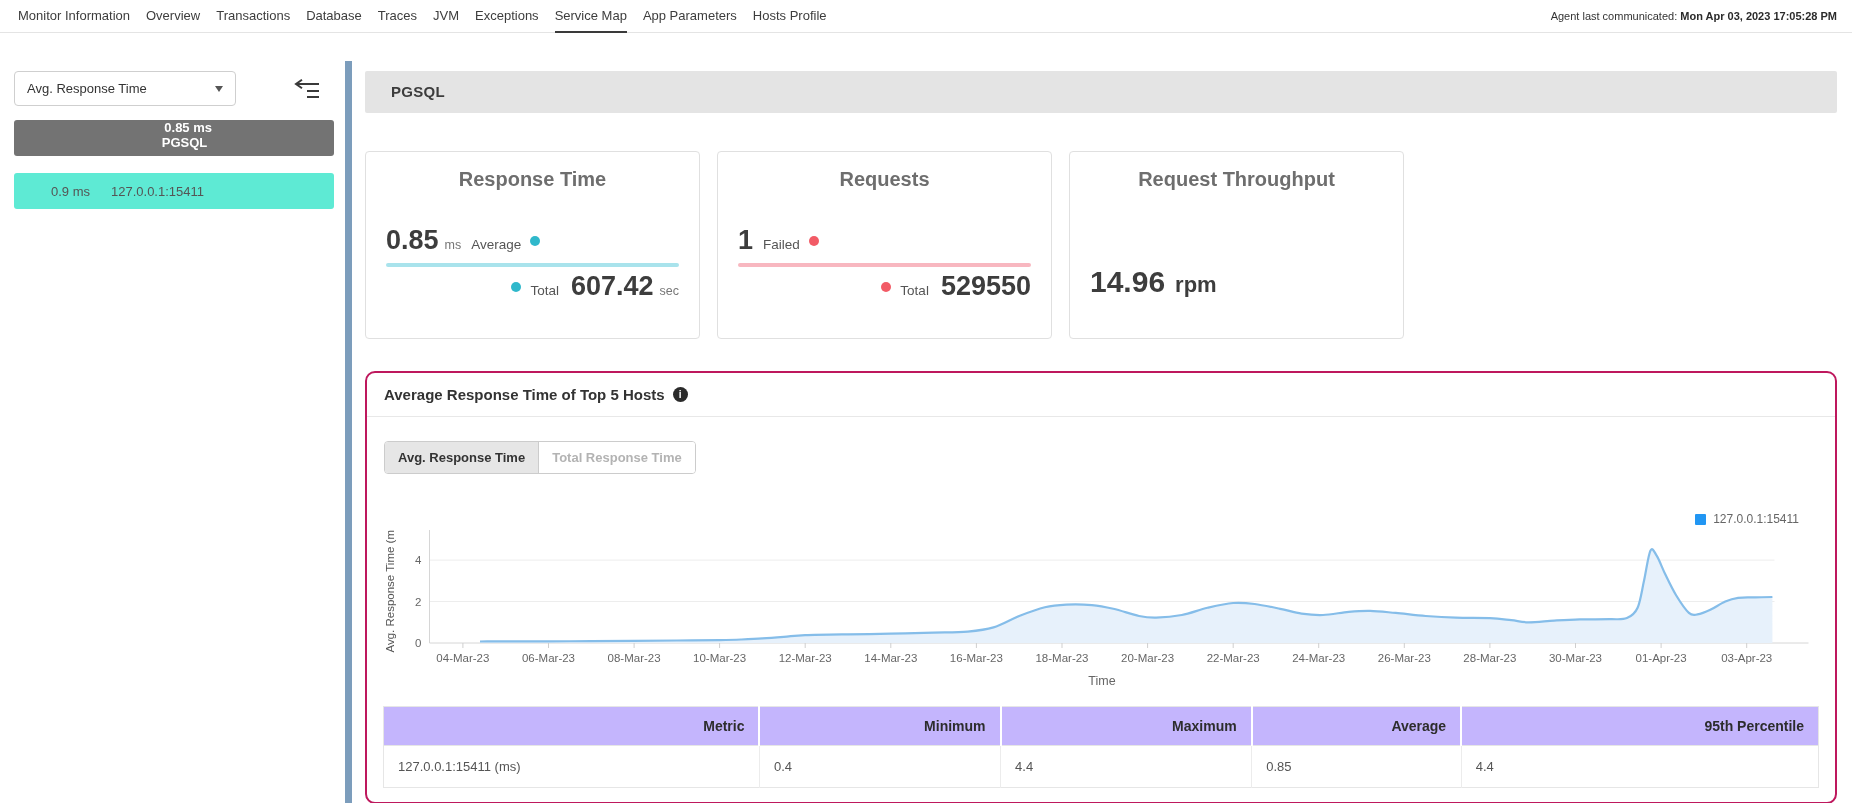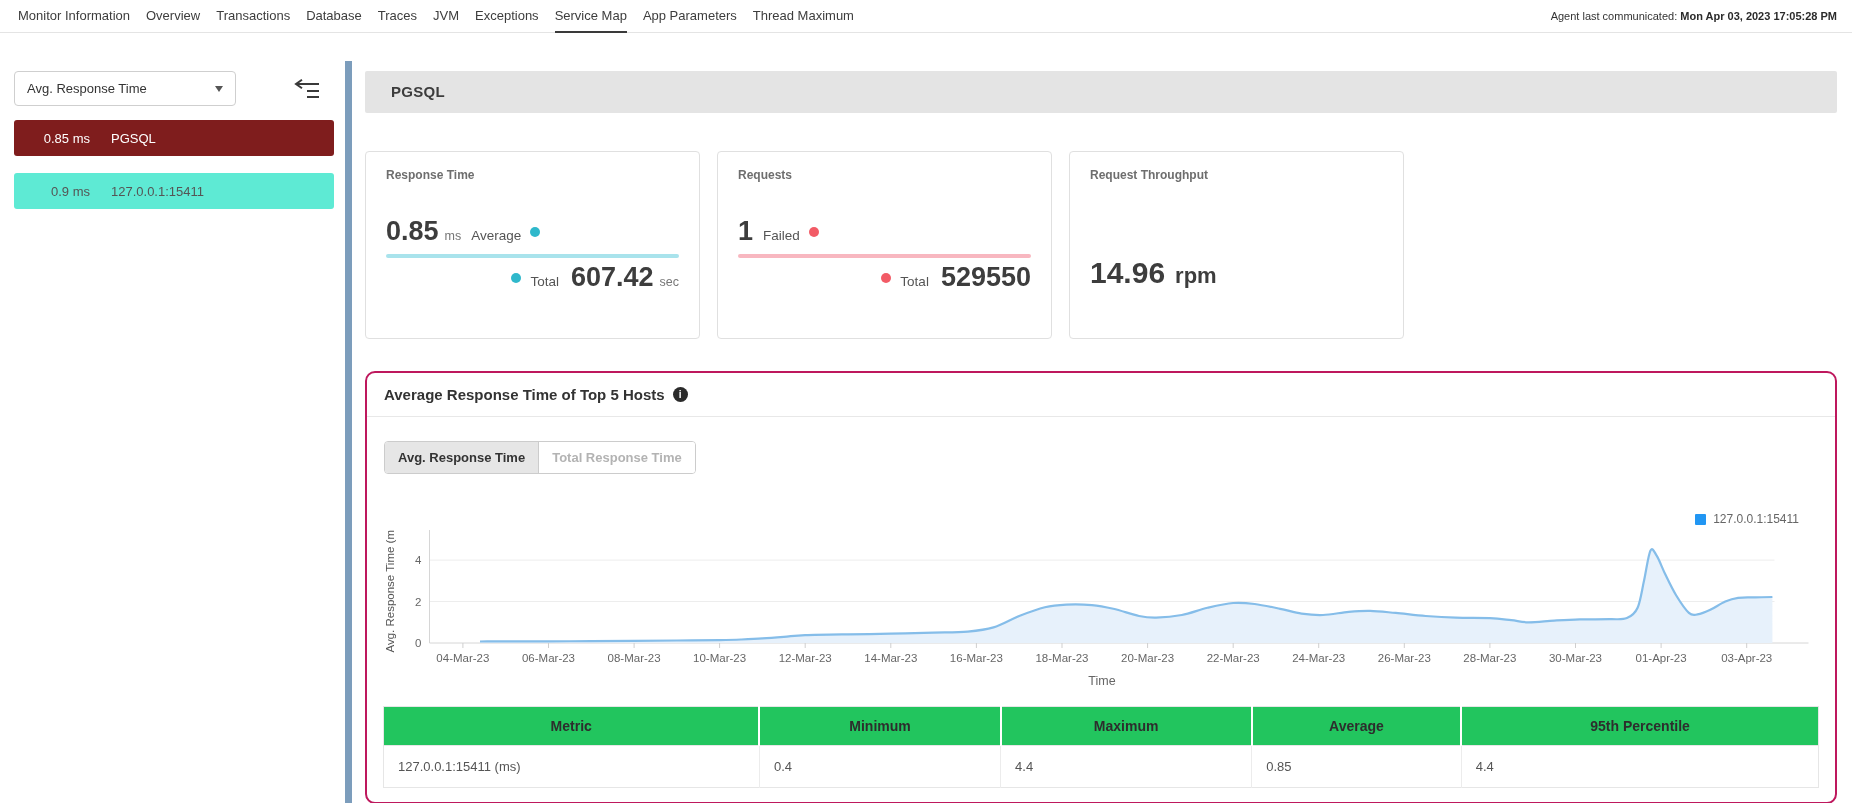--- a/index.html
+++ b/index.html
@@ -24,34 +24,34 @@
   
   .filter-row { display:flex; align-items:center; padding:0 12px 0 14px; }
   .dropdown { width:222px; height:35px; border:1px solid #cfcfcf; border-radius:4px;
     display:flex; align-items:center; justify-content:space-between;
     padding:0 12px; font-size:13px; color:#333; background:#fff; cursor:pointer; }
   .caret { width:0; height:0; border-left:4.5px solid transparent;
     border-right:4.5px solid transparent; border-top:6px solid #555; }
   .collapse-btn { margin-left:auto; margin-right:12px; cursor:pointer; display:flex; }
   .side-item { margin:14px 11px 0 14px; height:36px; border-radius:3px;
     display:flex; align-items:center; font-size:13px; cursor:pointer; }
-  .side-item.selected { background:#7f1d1d; color:#fff; font-weight:400; }
+  .side-item.selected { background:#737373; color:#fff; font-weight:700;flex-direction:column; }
   .side-item.normal { background:#5eead4; color:#555; margin-top:17px; }
   .side-item .val { width:76px; text-align:right; flex:none; }
   .side-item .nm { margin-left:21px; }
 
   
   .pg-header { height:42px; background:#e4e4e4; border-radius:2px; line-height:42px;
     padding-left:26px; font-size:15px; font-weight:700; color:#3c3c3c; letter-spacing:.3px; }
 
   
   .cards { margin-top:38px; display:flex; gap:17px; }
   .card { width:335px; height:188px; background:#fff; border:1px solid #e0e0e0;
     border-radius:4px; padding:16px 20px; }
-  .card-title { text-align:left; font-size:12px; font-weight:700; color:#6e6e6e; }
+  .card-title { text-align:center; font-size:20px; font-weight:700; color:#6e6e6e; }
   .stat-row { display:flex; align-items:baseline; }
   .stat-row.right { justify-content:flex-end; }
   .big { font-size:27px; font-weight:700; color:#3d3d3d; line-height:1; }
   .big.xl { font-size:30px; }
   .unit { font-size:12.5px; color:#777; margin-left:6px; }
   .unit.b { font-weight:700; font-size:22px; color:#3d3d3d; margin-left:10px; }
   .stat-lbl { font-size:13.5px; color:#555; margin-left:10px; }
   .dot { width:10px; height:10px; border-radius:50%; align-self:center; margin-left:9px; flex:none; }
   .dot.lead { margin-left:0; margin-right:9px; }
   .accent-line { height:4px; border-radius:2px; margin-top:9px; }
@@ -72,41 +72,41 @@
   .tab.active { background:#e6e6e6; color:#333; border-right:1px solid #ccc; }
   .chart-region { margin:38px 14px 0; }
   .legend { display:flex; justify-content:flex-end; align-items:center; gap:7px;
     padding-right:22px; font-size:12px; color:#666; height:14px; cursor:pointer; }
   .legend-swatch { width:11px; height:11px; border-radius:1px; flex:none; }
   .chart-svg { display:block; width:100%; height:158px; margin-top:4px; }
 
   
   .stats-table { width:calc(100% - 32px); margin:18px 16px 0; border-collapse:collapse;
     border:1px solid #e6e6e6; }
-  .stats-table th { background:#22c55e; text-align:center; font-size:14px; font-weight:700;
+  .stats-table th { background:#c4b5fd; text-align:right; font-size:14px; font-weight:700;
     color:#2d2d2d; padding:11px 14px; border-bottom:1px solid #e6e6e6; }
   .stats-table th + th { border-left:2px solid #fff; }
   .stats-table td { font-size:13px; color:#555; padding:13px 14px;
     border-left:1px solid #ececec; }
   .stats-table td:first-child { border-left:none; }
 </style>
 </head>
 <body>
 
 <div class="topnav">
   <span class="nav-item">Monitor Information</span>
   <span class="nav-item">Overview</span>
   <span class="nav-item">Transactions</span>
   <span class="nav-item">Database</span>
   <span class="nav-item">Traces</span>
   <span class="nav-item">JVM</span>
   <span class="nav-item">Exceptions</span>
   <span class="nav-item active">Service Map</span>
   <span class="nav-item">App Parameters</span>
-  <span class="nav-item">Thread Maximum</span>
+  <span class="nav-item">Hosts Profile</span>
   <span class="agent-info">
     <span>Agent last communicated:</span>
     <b>Mon Apr 03, 2023 17:05:28 PM</b>
   </span>
 </div>
 
 <div class="content">
 
   <div class="sidebar">
     <div class="filter-row">

